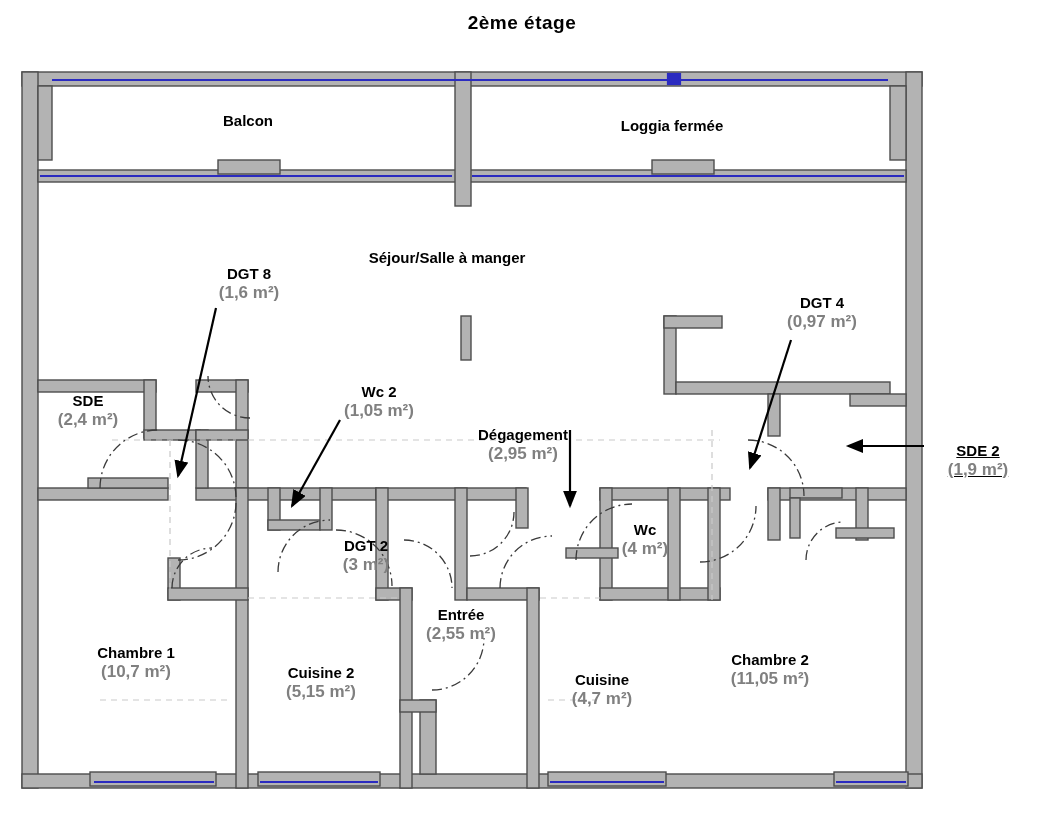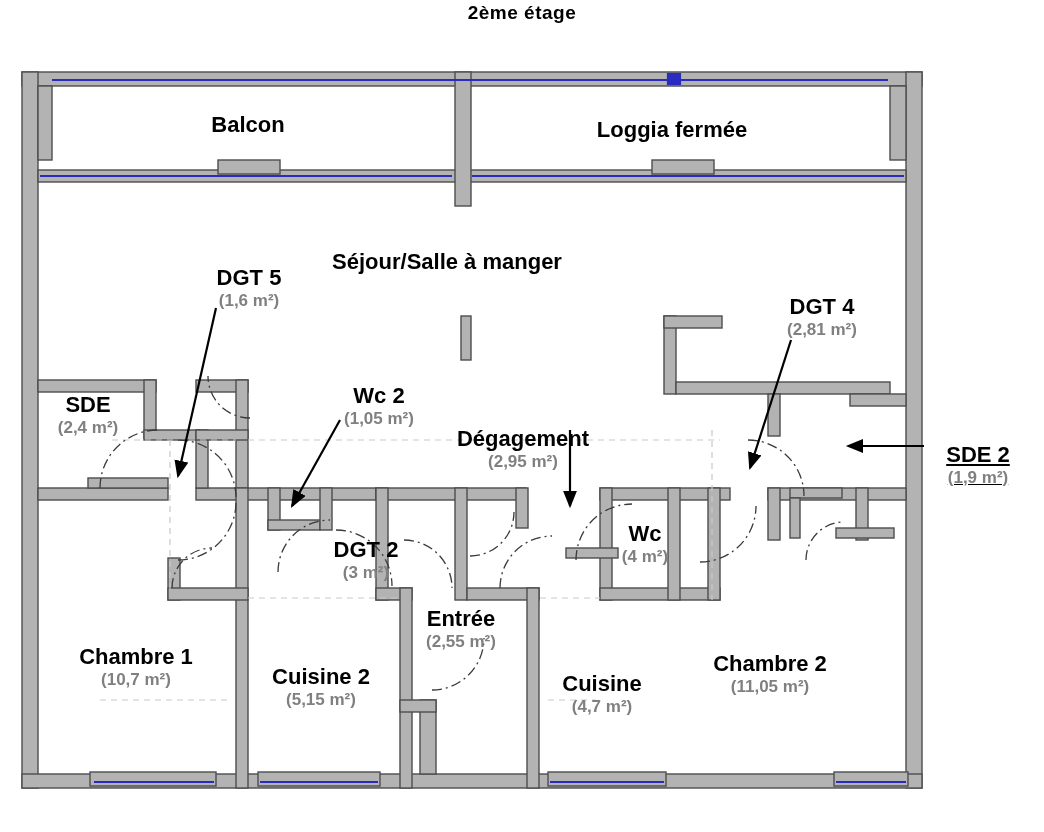--- a/index.html
+++ b/index.html
@@ -1,26 +1,26 @@
 <!DOCTYPE html>
 <html><head>
 <meta charset="utf-8">
 <style>
   html,body{margin:0;padding:0;background:#ffffff;}
   body{width:1044px;height:832px;position:relative;overflow:hidden;
        font-family:"Liberation Sans",sans-serif;}
   #plan{position:absolute;left:0;top:0;width:1044px;height:832px;}
 
   .title{
-    position:absolute;left:0;top:2px;width:1044px;text-align:center;
+    position:absolute;left:0;top:12px;width:1044px;text-align:center;
     font-size:19px;font-weight:bold;color:#000;letter-spacing:.5px;
   }
 
   .lbl{position:absolute;text-align:center;line-height:1.18;}
-  .lbl .nm{font-size:22px;font-weight:bold;color:#000;white-space:nowrap;}
+  .lbl .nm{font-size:15px;font-weight:bold;color:#000;white-space:nowrap;}
   .lbl .ar{font-size:17px;font-weight:bold;color:#808080;white-space:nowrap;}
 </style>
 </head>
 <body>
 
 <div class="title">2ème étage</div>
 
 <svg id="plan" viewBox="0 0 1044 832">
   <defs>
     <marker id="arrow" markerWidth="9" markerHeight="9" refX="7" refY="3.2" orient="auto">
@@ -158,27 +158,27 @@
 
 <div class="lbl" style="left:582px;top:117px;width:180px;">
   <div class="nm">Loggia fermée</div>
 </div>
 
 <div class="lbl" style="left:317px;top:249px;width:260px;">
   <div class="nm">Séjour/Salle à manger</div>
 </div>
 
 <div class="lbl" style="left:189px;top:265px;width:120px;">
-  <div class="nm">DGT 5</div>
+  <div class="nm">DGT 8</div>
   <div class="ar">(1,6 m²)</div>
 </div>
 
 <div class="lbl" style="left:757px;top:294px;width:130px;">
   <div class="nm">DGT 4</div>
-  <div class="ar">(2,81 m²)</div>
+  <div class="ar">(0,97 m²)</div>
 </div>
 
 <div class="lbl" style="left:36px;top:392px;width:104px;">
   <div class="nm">SDE</div>
   <div class="ar">(2,4 m²)</div>
 </div>
 
 <div class="lbl" style="left:314px;top:383px;width:130px;">
   <div class="nm">Wc 2</div>
   <div class="ar">(1,05 m²)</div>

